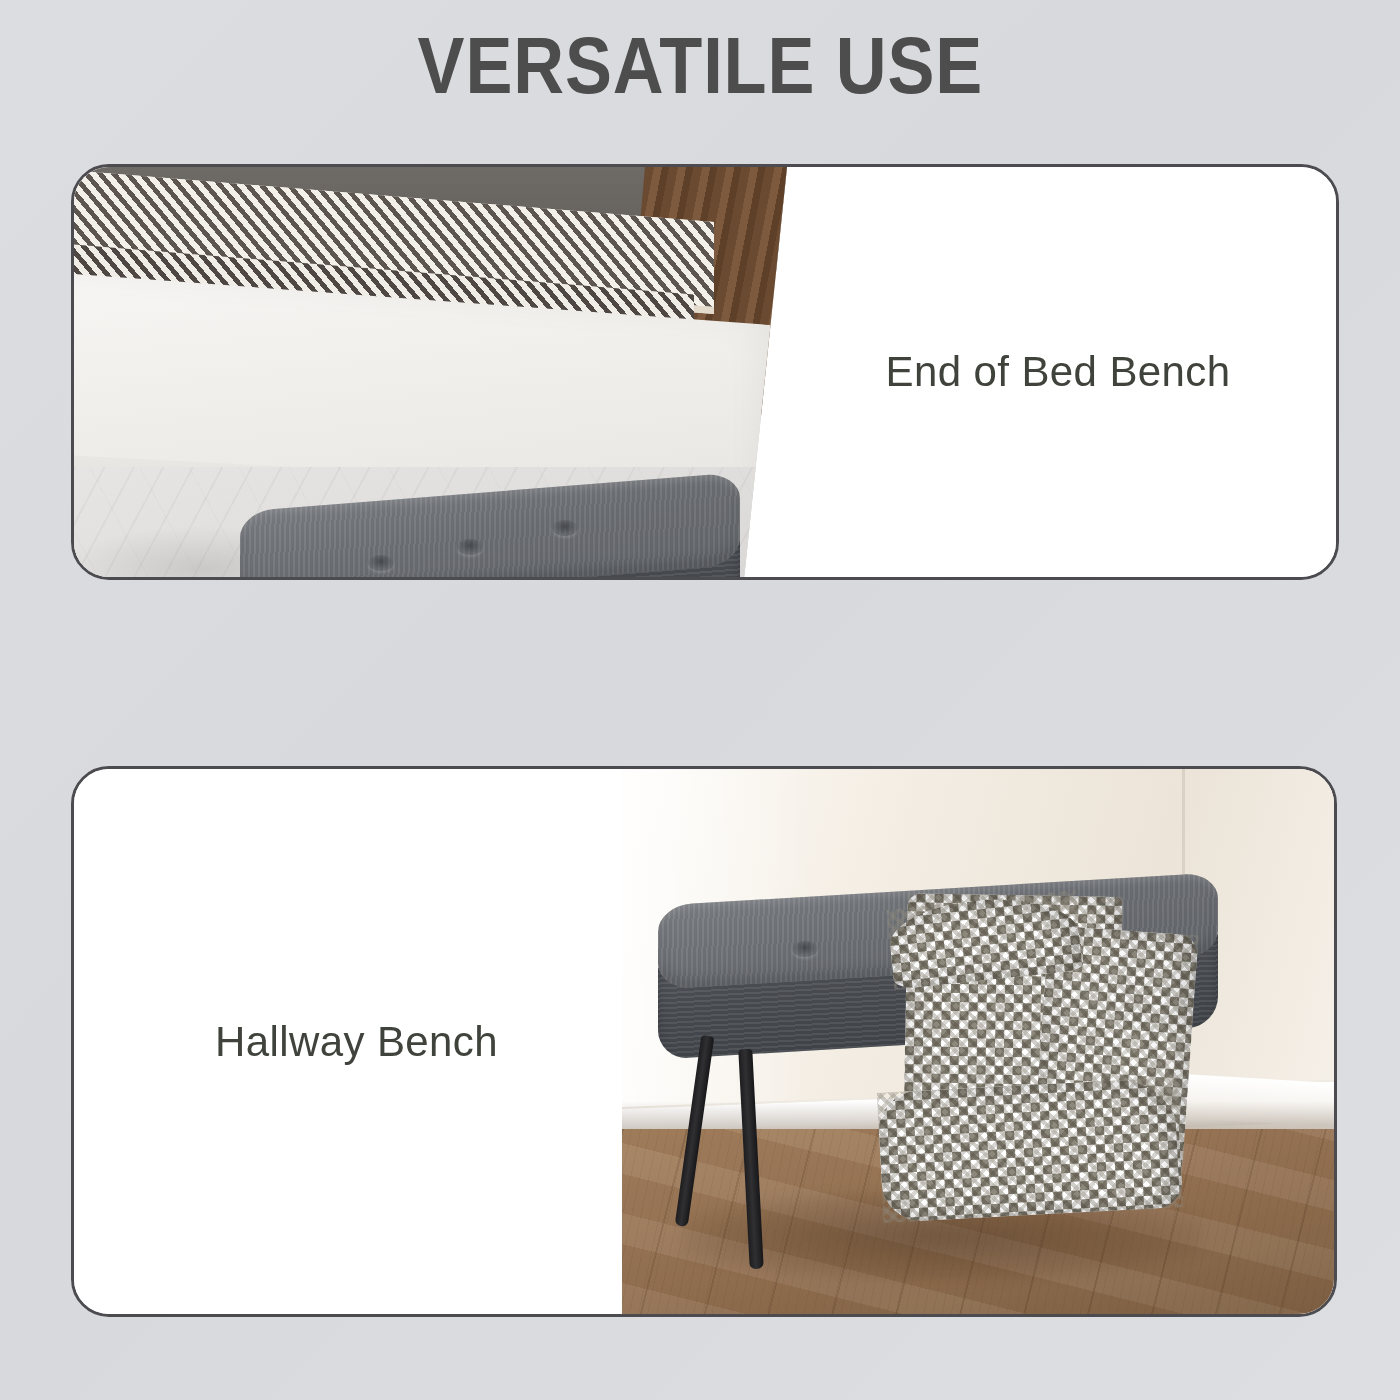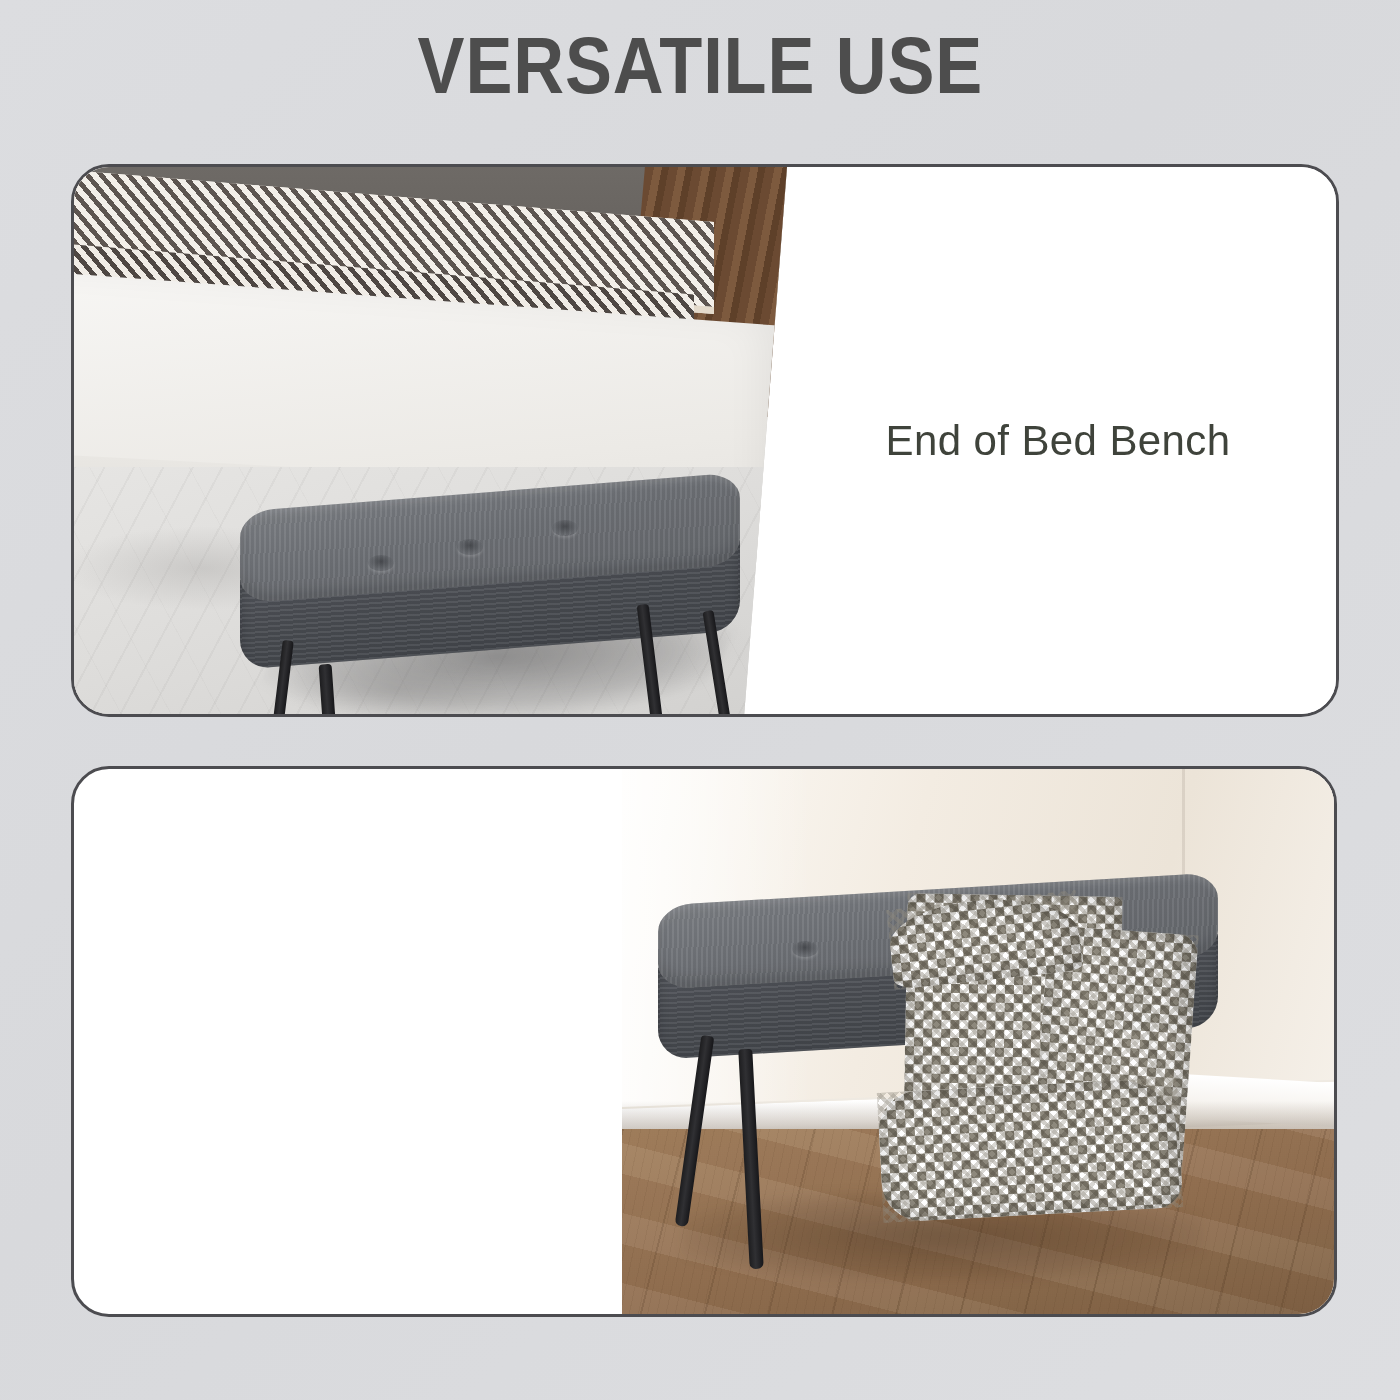--- a/index.html
+++ b/index.html
@@ -29,21 +29,21 @@
   }
 
   
   .card{
     position:absolute;
     border:3px solid #4c4c50;
     border-radius:38px;
     overflow:hidden;
     background:#ffffff;
   }
-  #card-bed     { left:71px; top:164px;  width:1268px; height:553px; }
+  #card-bed     { left:71px; top:164px;  width:1268px; height:416px; }
   #card-hallway { left:71px; top:766px;  width:1266px; height:551px; }
 
   .card-inner{ position:absolute; inset:0; display:flex; }
 
   
   .photo-bed{
     position:absolute; left:0; top:0; width:713px; height:100%;
     overflow:hidden;
     background:#cfcdca;
     
@@ -329,20 +329,23 @@
     <div class="label-panel" id="label-bed">
       <span class="label-text">End of Bed Bench</span>
     </div>
 
   </div>
 </div>
 
 <div class="card" id="card-hallway">
   <div class="card-inner">
 
+    <div class="label-panel" id="label-hallway">
+      <span class="label-text">Hallway Bench</span>
+    </div>
 
     <div class="photo-hallway">
       <div class="hall-wall"></div>
       <div class="hall-wall-glow"></div>
       <div class="hall-corner"></div>
       <div class="hall-baseboard"></div>
       <div class="hall-baseboard2"></div>
       <div class="hall-floor"></div>
       <div class="hall-floor-grain"></div>
       <div class="hall-floor-shadow"></div>

